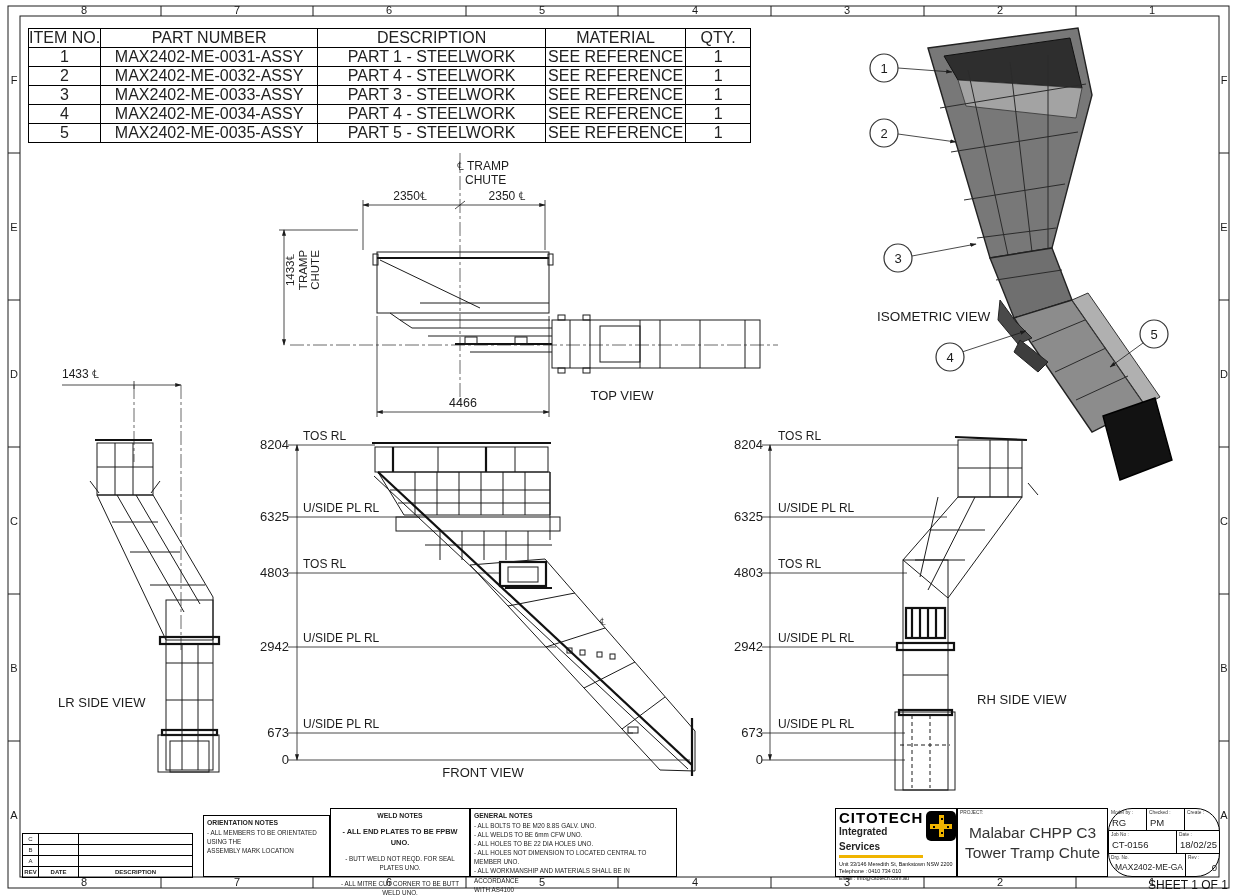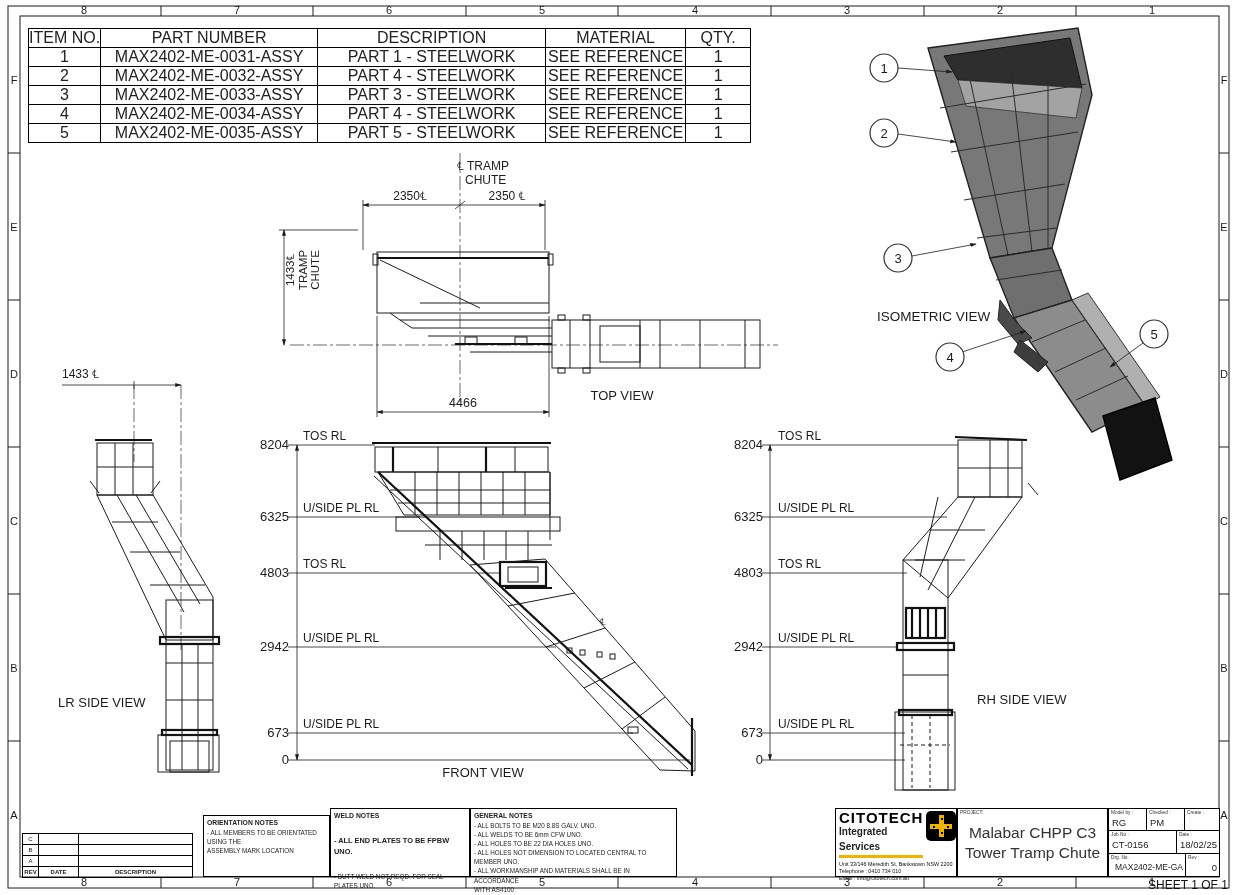--- a/index.html
+++ b/index.html
@@ -14,21 +14,21 @@
   
   .bom{position:absolute;left:28px;top:28px;border-collapse:collapse;table-layout:fixed;}
   .bom th,.bom td{border:1.3px solid #000;height:16px;padding:0;text-align:center;
     font-size:16px;font-weight:normal;white-space:nowrap;overflow:hidden;color:#222;}
   
   .box{position:absolute;border:1.3px solid #000;background:#fff;box-sizing:border-box;
        font-size:6.3px;line-height:1.45;color:#222;}
   .box .ttl{font-weight:bold;font-size:6.8px;}
   .notes{padding:2px 3px;}
   .weld .big{font-weight:bold;font-size:7.4px;}
-  .weld div{margin-bottom:15px;}
+  .weld div{margin-bottom:6px;text-align:center;}
   .tiny{font-size:4.6px;line-height:1.15;}
   .clientbox{display:flex;align-items:center;justify-content:center;}
   .lbl-sm{position:absolute;left:2px;top:1px;font-size:4.8px;color:#333;}
   .client-name{font-size:14.5px;color:#333;letter-spacing:0.5px;}
   .proj-lines{width:100%;text-align:center;font-size:15.5px;color:#333;line-height:1.25;}
   
   .cito{padding:2px 3px;}
   .cito-top{display:flex;align-items:flex-start;gap:3px;}
   .cito-name{font-weight:bold;font-size:15px;letter-spacing:1px;color:#000;line-height:0.95;}
   .cito-tag{font-size:10px;color:#222;font-weight:bold;}
@@ -508,21 +508,21 @@
 </div>
 
 <div class="box clientbox" style="left:957px;top:808px;width:151px;height:69px;">
   <span class="lbl-sm">PROJECT:</span>
   <div class="proj-lines">
     <div>Malabar CHPP C3</div>
     <div>Tower Tramp Chute</div>
   </div>
 </div>
 
-<div class="box fields" style="left:1108px;top:808px;width:112px;height:69px;">
+<div class="box fields" style="left:1108px;top:808px;width:112px;height:69px;border-radius:24px;">
   <div class="frow">
     <div class="fcell" style="width:38px">
       <span class="flab">Model by :</span>
       <span>RG</span>
     </div>
     <div class="fcell" style="width:38px">
       <span class="flab">Checked :</span>
       <span>PM</span>
     </div>
     <div class="fcell" style="flex:1">

